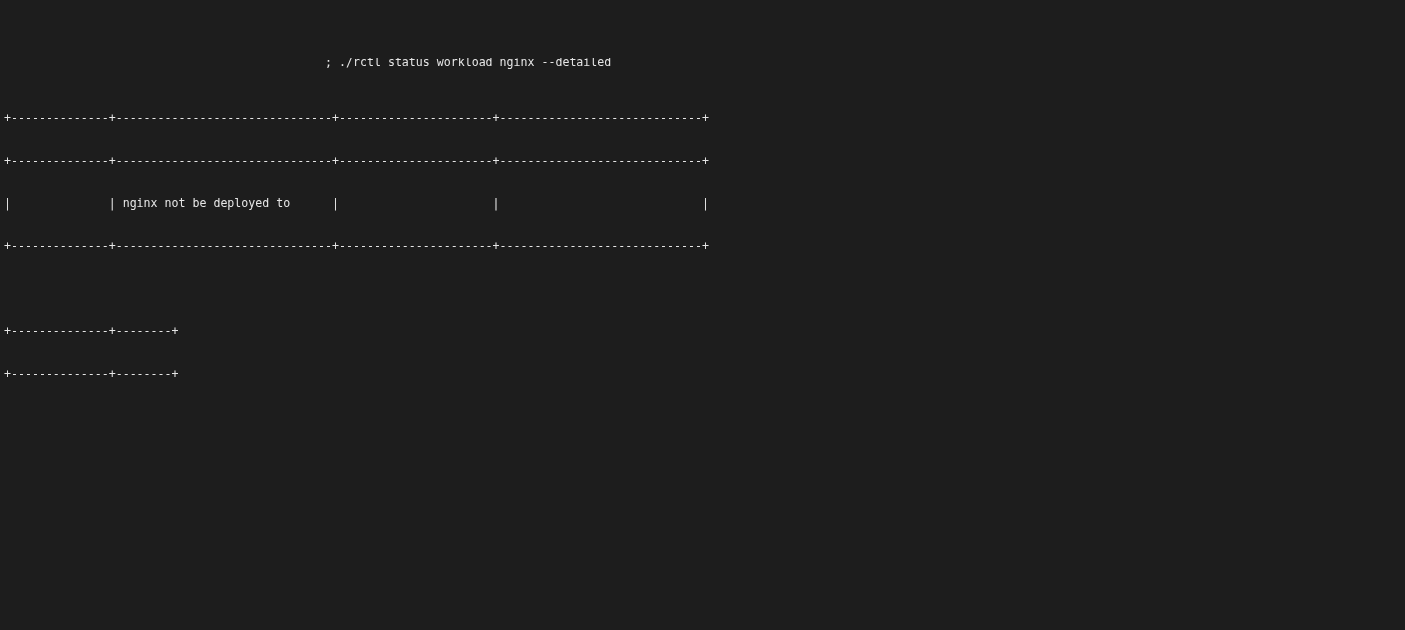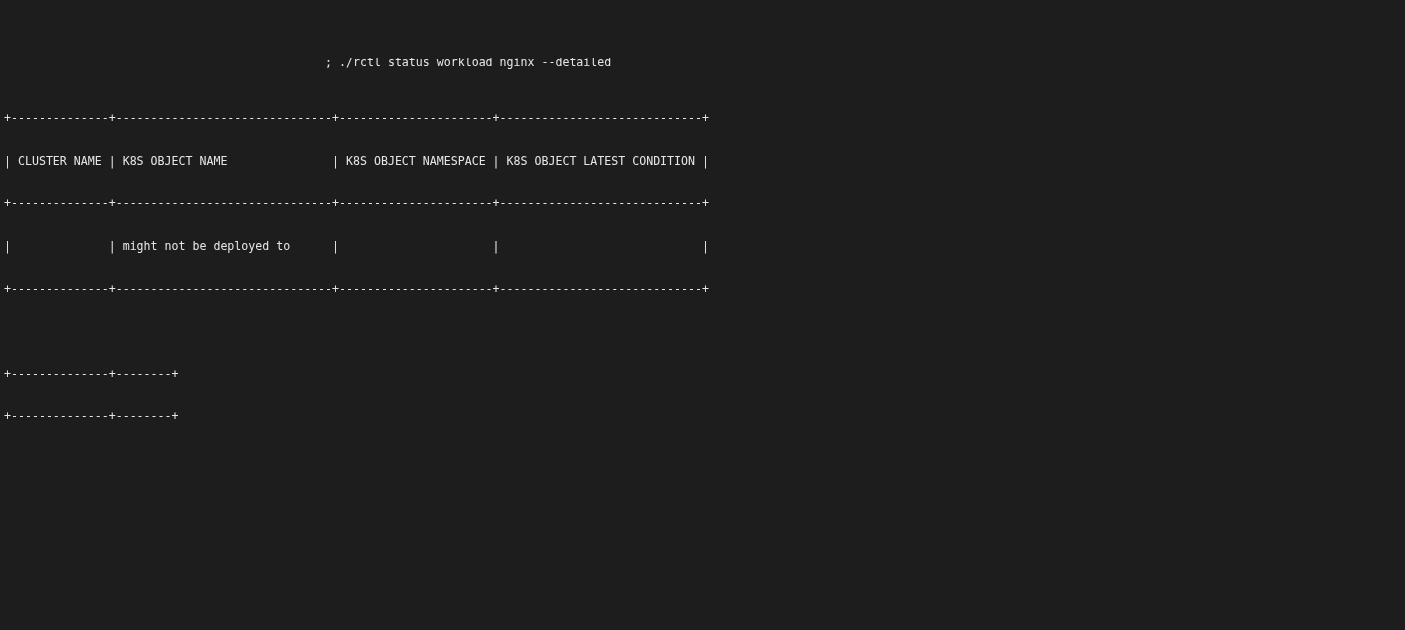--- a/index.html
+++ b/index.html
@@ -55,23 +55,22 @@
 </head>
 <body>
 
 <div id="terminal">
   <div id="screen">
 
     
     <span class="clip-top"><span class="inner">                                              ; ./rctl status workload nginx --detailed</span></span>
 
     <span class="line">+--------------+-------------------------------+----------------------+-----------------------------+</span>
-    <span class="line">| CLUSTER NAME | K8S OBJECT NAME               | K8S OBJECT NAMESPACE | K8S OBJECT LATEST CONDITION |</span>
     <span class="line">+--------------+-------------------------------+----------------------+-----------------------------+</span>
-    <span class="line">|              | might not be deployed to      |                      |                             |</span>
+    <span class="line">|              | nginx not be deployed to      |                      |                             |</span>
     <span class="line">+--------------+-------------------------------+----------------------+-----------------------------+</span>
     <span class="line"></span>
     <span class="line">+--------------+--------+</span>
     <span class="line">+--------------+--------+</span>
     
 
     
 
     
     

